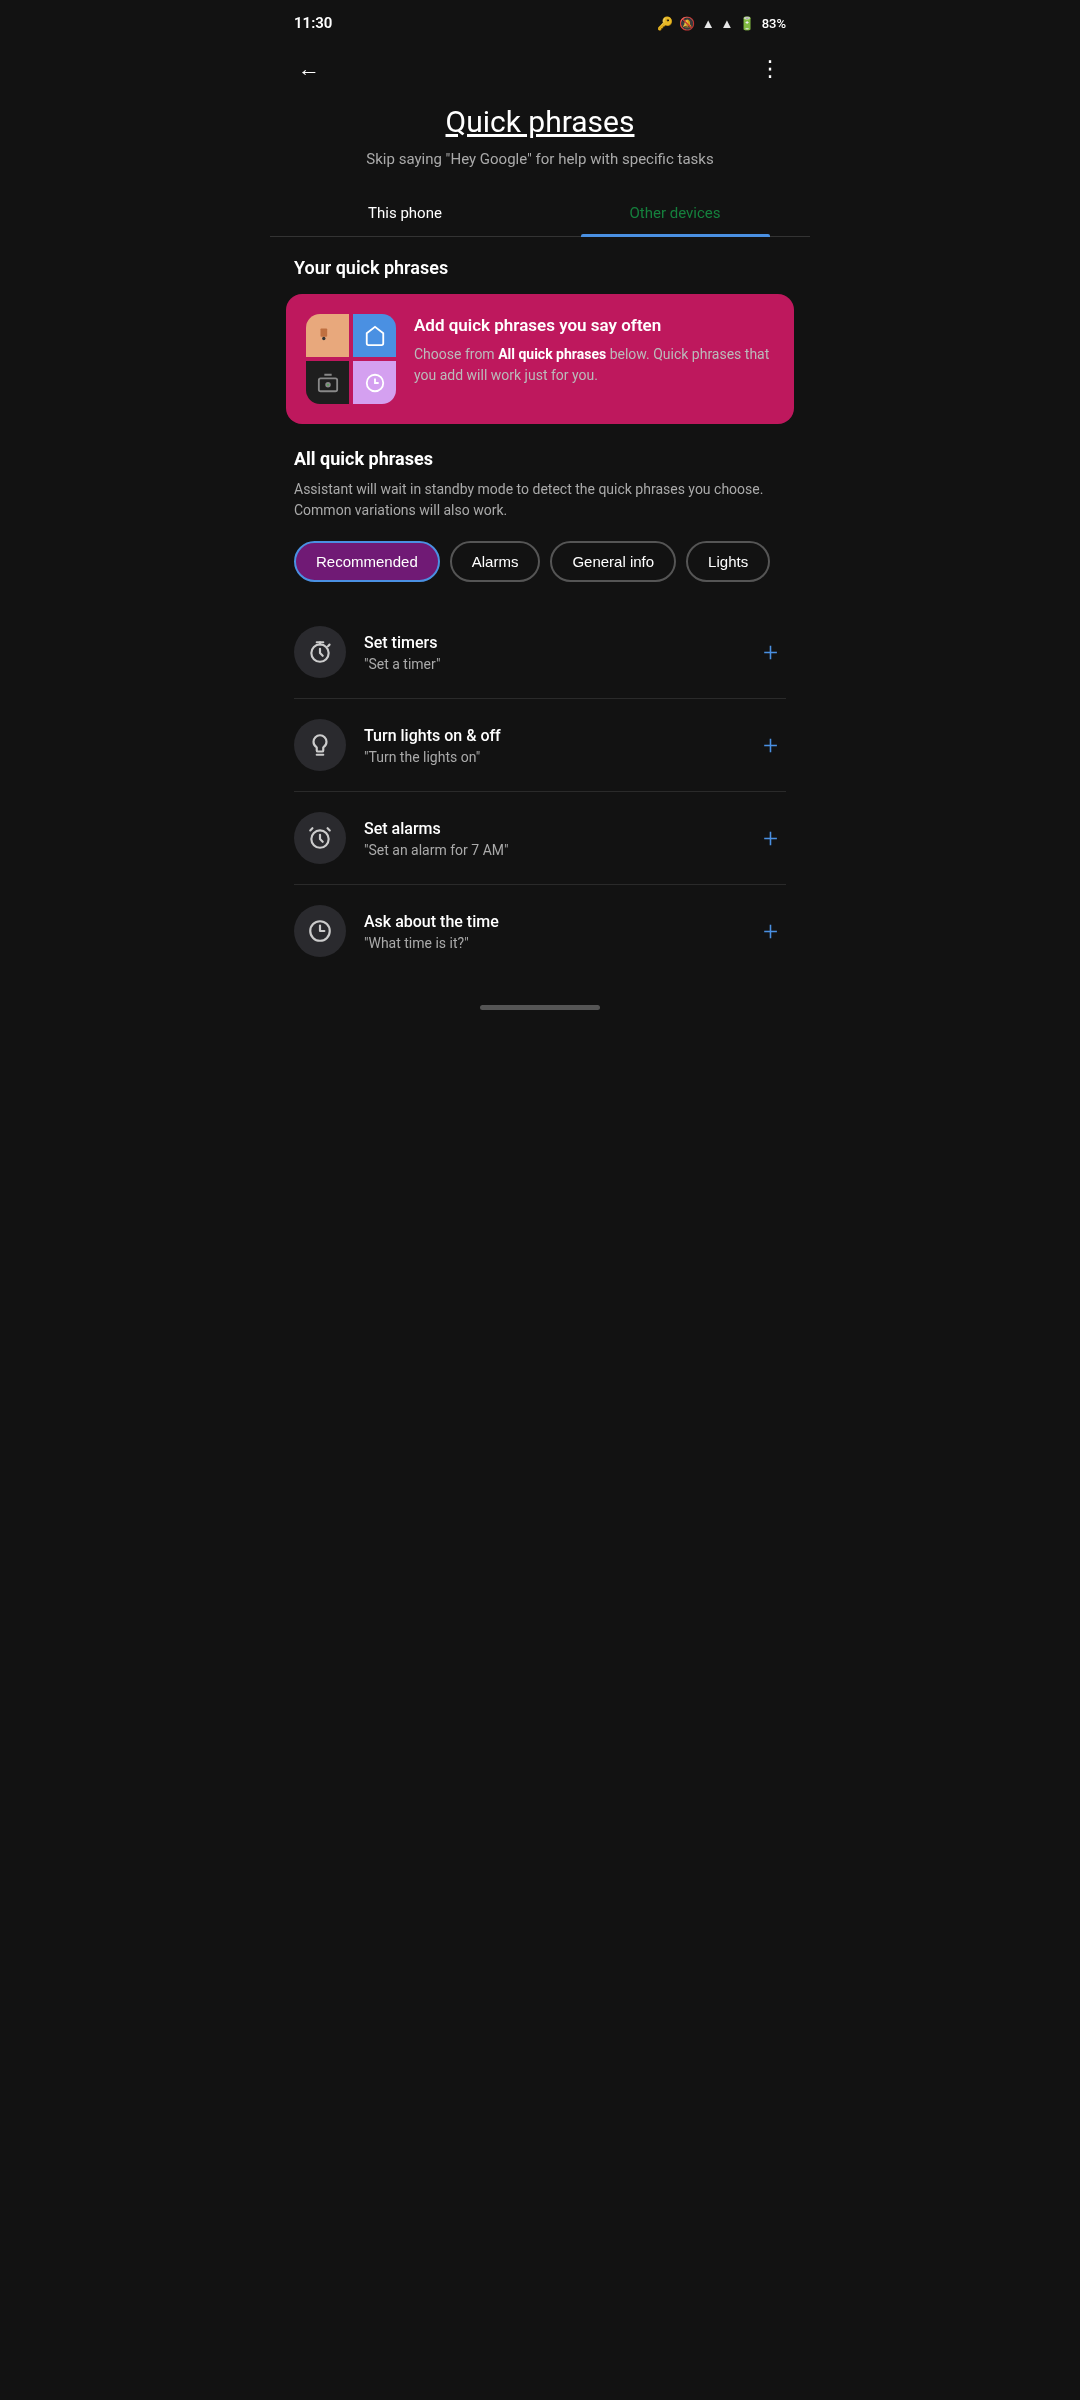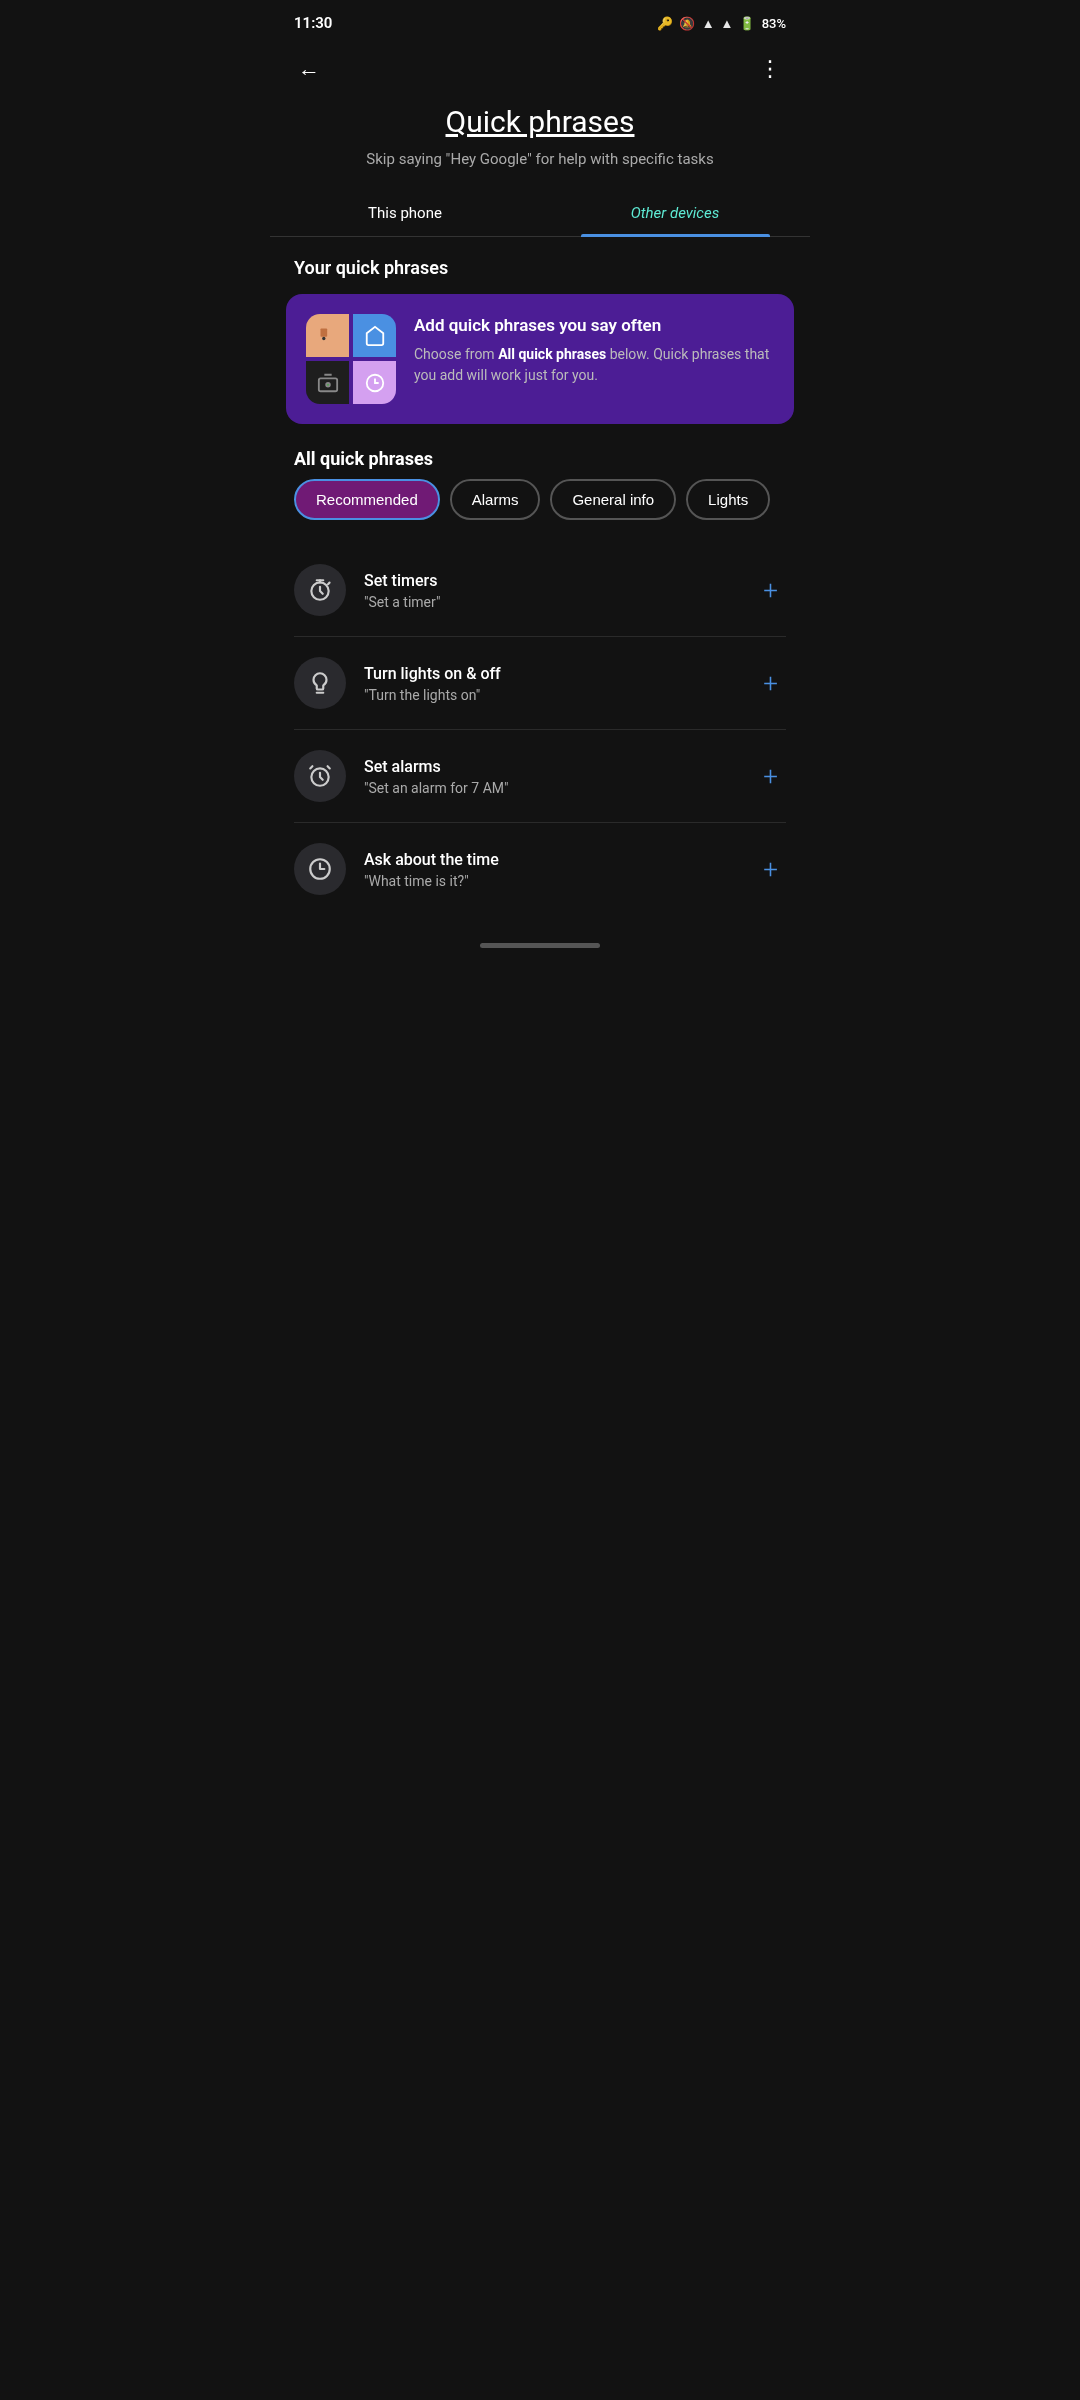--- a/index.html
+++ b/index.html
@@ -84,22 +84,21 @@
     .tab {
       flex: 1;
       text-align: center;
       padding: 14px 0;
       font-size: 15px;
       color: #ffffff;
       cursor: pointer;
       position: relative;
     }
     .tab.active {
-      color: #5eead4;
-      font-style: italic;
+      color: #15803d;
     }
     .tab.active::after {
       content: '';
       position: absolute;
       bottom: -1px;
       left: 15%;
       width: 70%;
       height: 3px;
       background: #4a90e2;
       border-radius: 2px 2px 0 0;
@@ -108,21 +107,21 @@
     
     .section-heading {
       font-size: 18px;
       font-weight: 600;
       padding: 0 24px 16px;
     }
 
     
     .promo-card {
       margin: 0 16px 24px;
-      background: #4c1d95;
+      background: #be185d;
       border-radius: 16px;
       padding: 20px 20px;
       display: flex;
       align-items: flex-start;
       gap: 18px;
     }
     .promo-icon-grid {
       flex-shrink: 0;
       width: 90px;
       height: 90px;
@@ -333,20 +332,21 @@
       <h3>Add quick phrases you say often</h3>
       <p>
         Choose from <strong>All quick phrases</strong> below. Quick phrases that you add will work just for you.
       </p>
     </div>
   </div>
 </div>
 
 <div class="all-section">
   <div class="all-heading">All quick phrases</div>
+  <p class="all-desc">Assistant will wait in standby mode to detect the quick phrases you choose. Common variations will also work.</p>
 
   <div class="filter-chips">
     <button class="chip active">Recommended</button>
     <button class="chip">Alarms</button>
     <button class="chip">General info</button>
     <button class="chip">Lights</button>
   </div>
 
   <div class="phrase-list">
 

